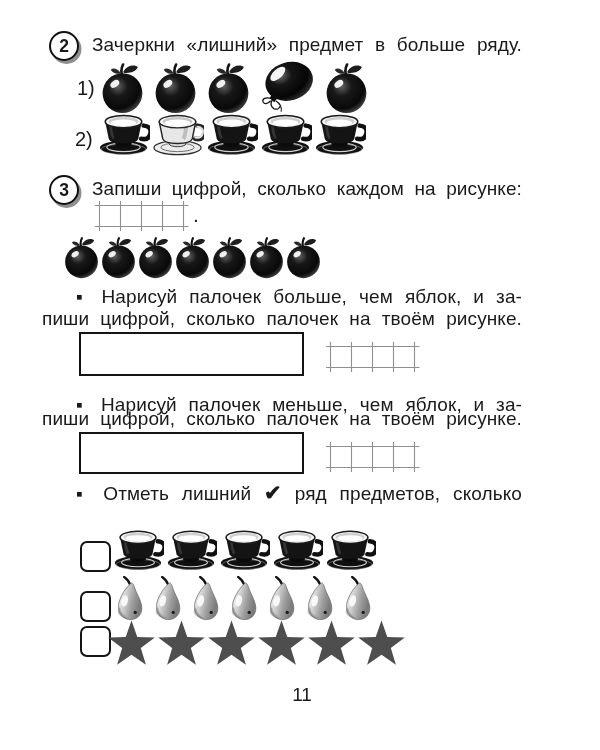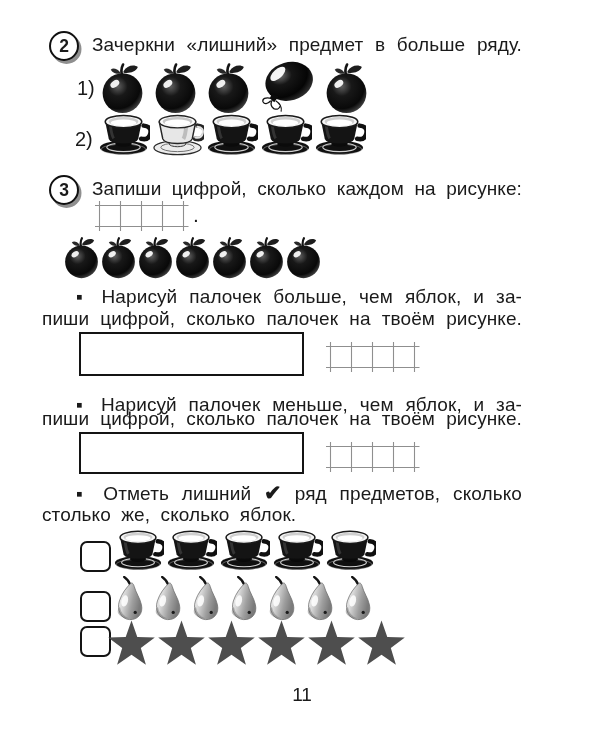--- a/index.html
+++ b/index.html
@@ -389,21 +389,20 @@
       <line x1="88.5" y1="0" x2="88.5" y2="30"></line>
     </g>
   </svg>
 </div>
 
   <div class="tline just" id="p3l1">
     <span>▪  Отметь лишний</span>
     <span class="checkglyph">✔</span>
     <span>ряд предметов, сколько</span>
   </div>
-  <div class="tline" id="p3l2">столько же, сколько яблок.</div>
 
   <div class="checkbox" id="cb1"></div>
   <div class="objrow" id="choice-cups">
   <svg class="icon i-cup-dark" viewBox="0 0 54 47">
     <ellipse cx="27" cy="39" rx="24" ry="7" fill="#101010"></ellipse>
     <ellipse cx="27" cy="38.6" rx="17" ry="4.4" fill="none" stroke="#e8e8e8" stroke-width="1.2" opacity="0.9"></ellipse>
     <ellipse cx="27" cy="40.6" rx="22.5" ry="5.2" fill="none" stroke="#b9b9b9" stroke-width="0.9" opacity="0.55"></ellipse>
     <ellipse cx="27" cy="35" rx="8.5" ry="3" fill="#0b0b0b"></ellipse>
     <path d="M47.5 16.5 q8.5 1 6.8 8.2 q-1.8 7 -9.3 5.2" fill="none" stroke="#101010" stroke-width="4.6" stroke-linecap="round"></path>
     <path d="M8.5 13 L12 30 Q13.5 34.6 27 34.6 Q40.5 34.6 42 30 L45.5 13 Z" fill="#141414"></path>

